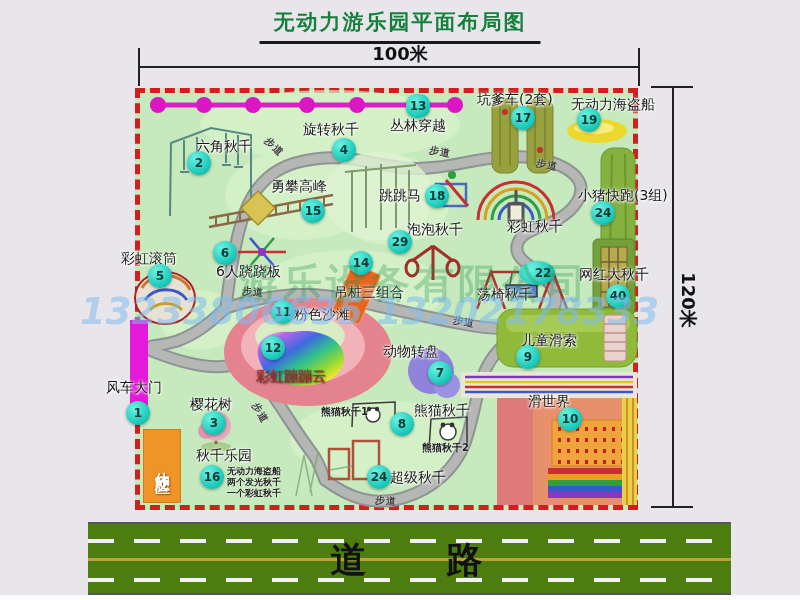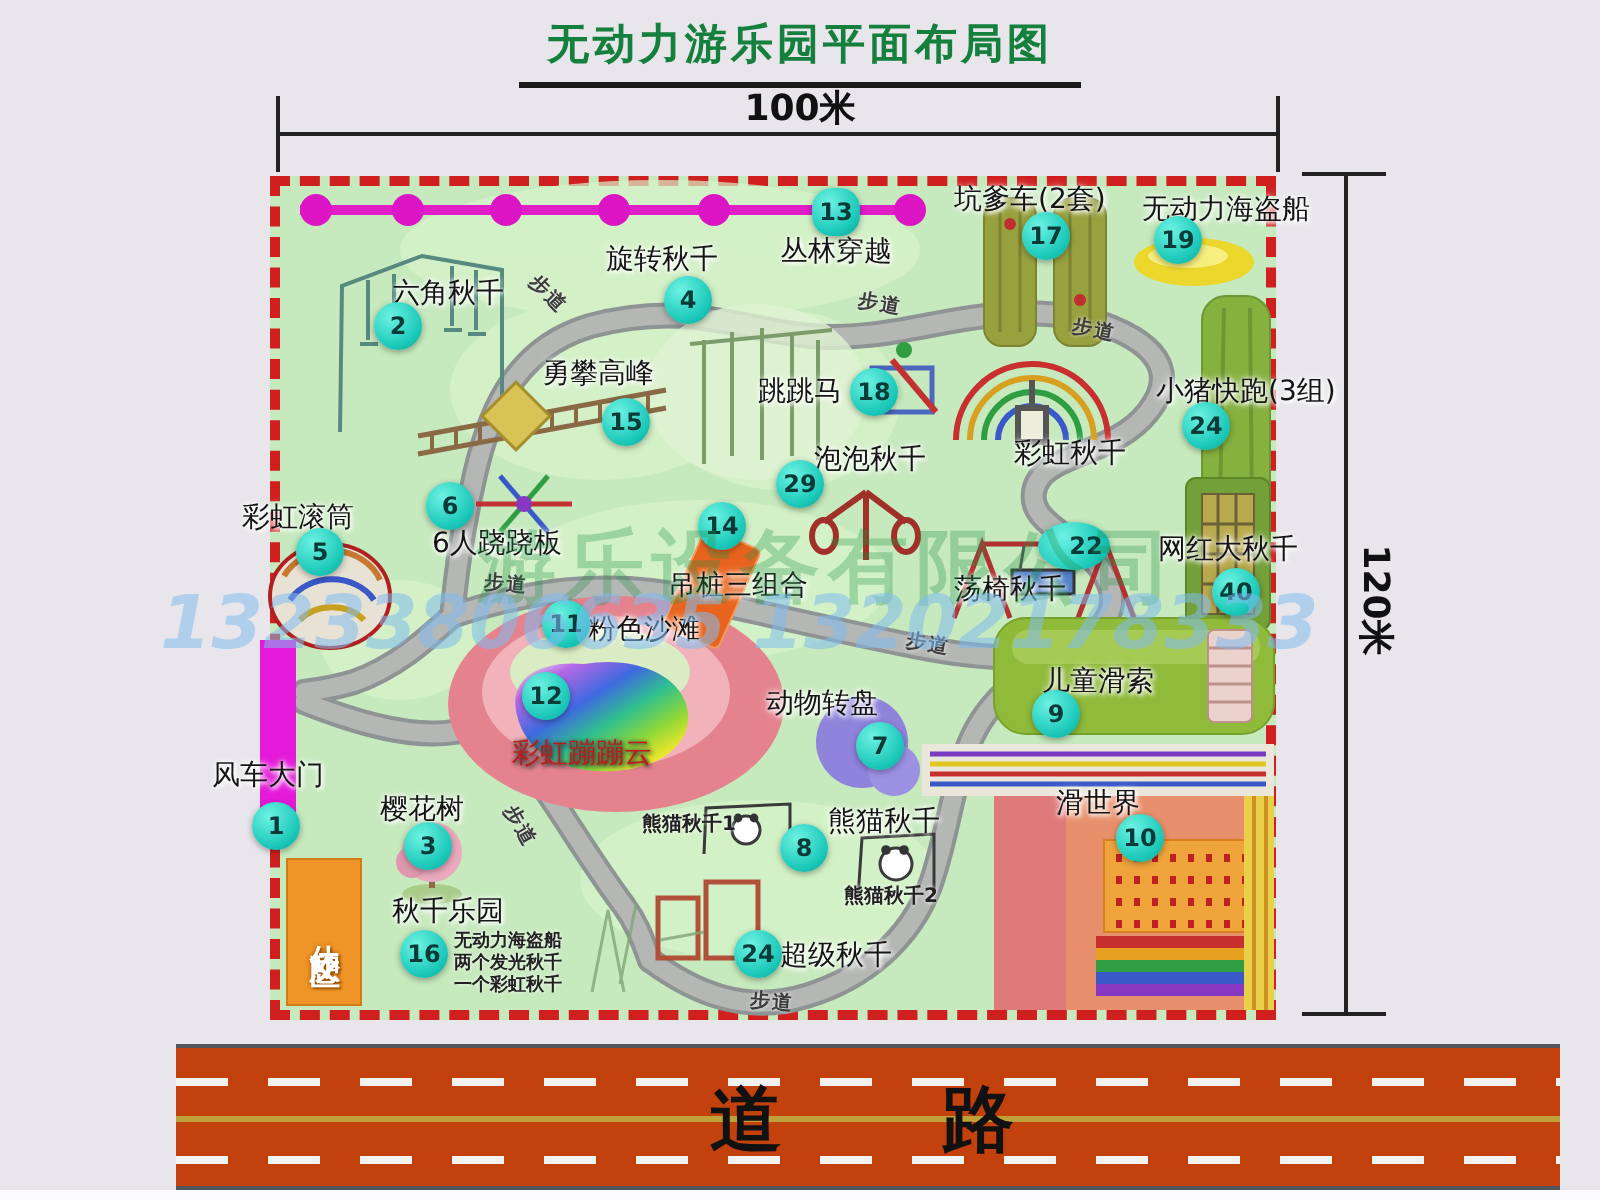--- a/index.html
+++ b/index.html
@@ -23,21 +23,21 @@
   .num-badge{position:absolute;width:24px;height:24px;border-radius:50%;
         background:radial-gradient(circle at 35% 30%,#6df2e2,#1cc9ba 65%,#0da395);
         color:#083b38;font-size:12px;font-weight:bold;display:flex;align-items:center;justify-content:center;
         transform:translate(-50%,-50%);box-shadow:0 1px 3px rgba(0,0,0,.35);z-index:5;}
   .small-label{position:absolute;font-size:10px;font-weight:bold;color:#222;white-space:nowrap;text-shadow:0 0 2px #fff;}
   .notes{position:absolute;left:227px;top:466px;font-size:9px;font-weight:600;line-height:11px;color:#222;
         white-space:pre-line;text-shadow:0 0 2px #fff;}
   .path-label{position:absolute;font-size:10px;font-weight:bold;color:#3c3c3c;letter-spacing:1px;text-shadow:0 0 2px #eee;}
   .dim{position:absolute;background:#222;z-index:3;}
   .dim-label{position:absolute;font-weight:bold;font-size:18px;color:#111;z-index:3;text-align:center;}
-  .road{position:absolute;left:88px;top:522px;width:692px;height:73px;background:#c2410c;
+  .road{position:absolute;left:88px;top:522px;width:643px;height:73px;background:#4d7c0f;
         border-top:2px solid #55565b;border-bottom:2px solid #55565b;box-sizing:border-box;z-index:3;}
   .lane-dash{position:absolute;left:0;width:100%;height:4px;
         background:repeating-linear-gradient(90deg,#f2f2f2 0 26px,transparent 26px 46px);}
   .lane-yellow{position:absolute;left:0;top:34px;width:100%;height:3px;background:#bfa13a;}
   .road-label{position:absolute;width:100%;top:12px;text-align:center;font-size:36px;font-weight:bold;
         color:#111;white-space:pre;letter-spacing:6px;}
   .bottom-strip{position:absolute;left:0;top:595px;width:800px;height:5px;background:#fbfbfd;z-index:3;}
   .wm-green{position:absolute;left:238px;top:256px;font-size:40px;font-weight:bold;color:rgba(30,145,70,.30);
         letter-spacing:4px;z-index:6;white-space:nowrap;pointer-events:none;}
   .wm-blue{position:absolute;left:80px;top:290px;font-size:37px;font-weight:bold;font-style:italic;

